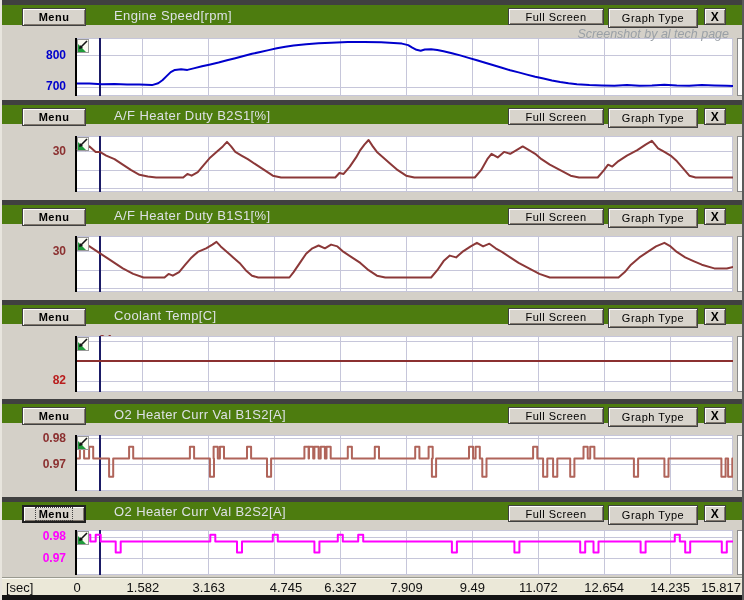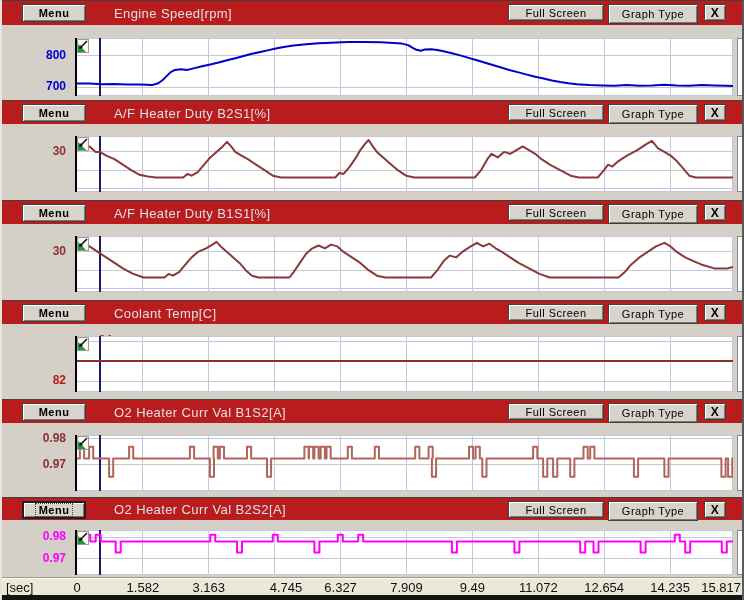--- a/index.html
+++ b/index.html
@@ -1,21 +1,21 @@
 <!DOCTYPE html>
 <html><head>
 <meta charset="utf-8">
 <style>
   html,body{margin:0;padding:0;background:#888;}
   #app{
     position:relative;width:744px;height:600px;overflow:hidden;
     background:#d4d0c8;font-family:"Liberation Sans",sans-serif;
     border-left:2px solid #e8e5de;border-right:2px solid #5a5a5a;box-sizing:border-box;
   }
-  .hdr{position:absolute;left:0;width:100%;background:#b91c1c;box-sizing:border-box;border-top:1px solid #404040;}
+  .hdr{position:absolute;left:0;width:100%;background:#4d7c0f;box-sizing:border-box;border-top:5px solid #404040;}
   .hdr .param{position:absolute;left:112px;top:50%;transform:translateY(-50%);
     font-size:13px;color:#dde1e5;letter-spacing:.4px;white-space:nowrap;}
   .win-title{position:absolute;left:240px;top:4px;font-size:13.5px;font-weight:bold;color:#ffffff;letter-spacing:.3px;white-space:nowrap;}
   .btn{
     position:absolute;display:flex;align-items:center;justify-content:center;
     background:#d8d4cc;color:#000;font-size:11px;letter-spacing:.5px;
     border:1px solid #404040;box-shadow:inset 1px 1px 0 #ffffff,inset -1px -1px 0 #80786e;
     box-sizing:border-box;cursor:pointer;white-space:nowrap;
   }
   .btn.menu{left:20px;top:3px;width:64px;height:18px;font-weight:bold;}
@@ -32,20 +32,21 @@
     border-top:1px solid #9a9a90;box-shadow:inset 0 1px 0 #fbfaf4;}
   #timeaxis .tick{position:absolute;top:2px;transform:translateX(-50%);font-size:13px;color:#101010;white-space:nowrap;}
   #timeaxis .unit{position:absolute;left:4px;top:2px;font-size:13px;color:#101010;}
   #botbar{position:absolute;left:0;top:595px;width:100%;height:5px;background:#141414;}
 </style>
 </head>
 <body>
 
 <div id="app">
   <span class="win-title">LC200 (URJ202-) a'12 (1UR-FE)</span>
+  <span class="wm">Screenshot by al tech page</span>
   <div id="panels">
       <div class="hdr" style="top: 0px; height: 25px;">
         <div class="btn menu">
           <span>Menu</span>
         </div>
         <span class="param">Engine Speed[rpm]</span>
         <div class="btn fs">
           <span>Full Screen</span>
         </div>
         <div class="btn gt">

